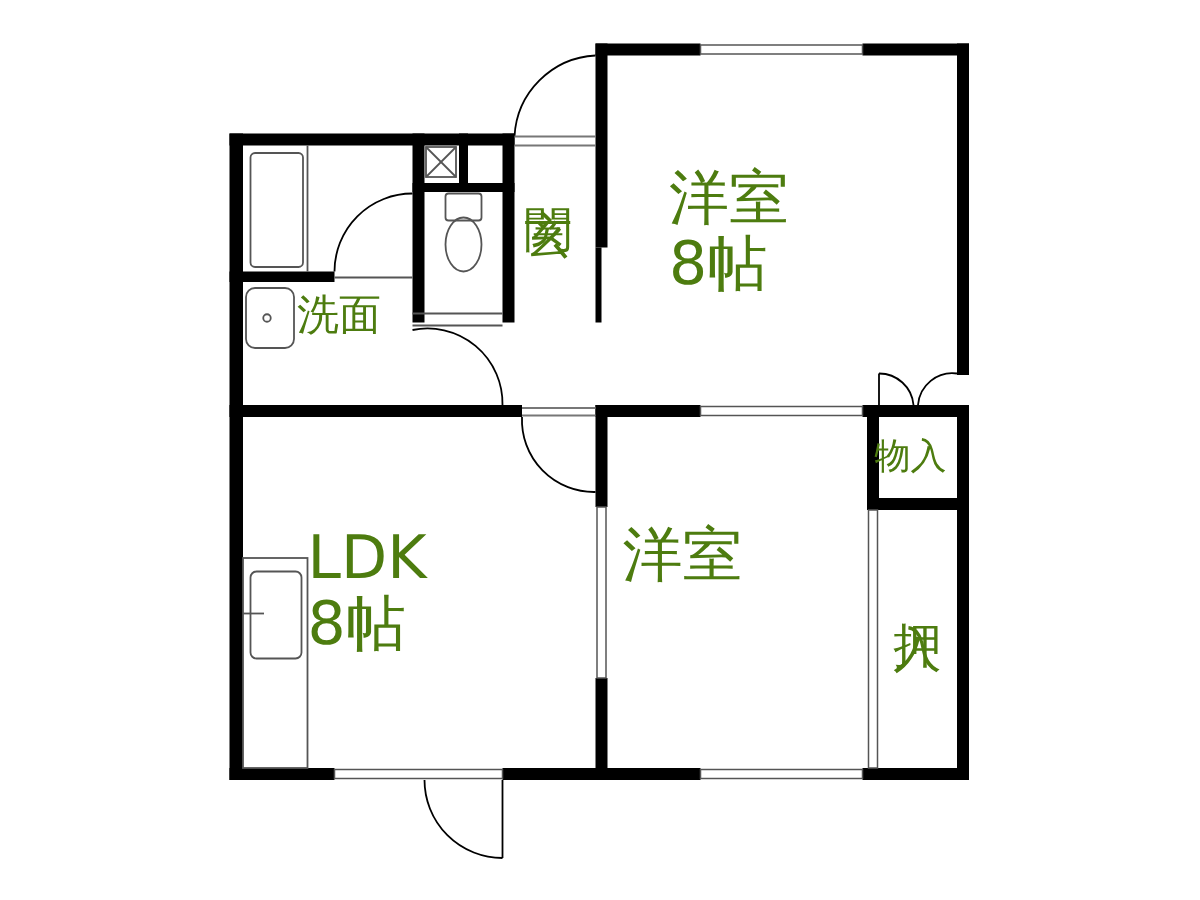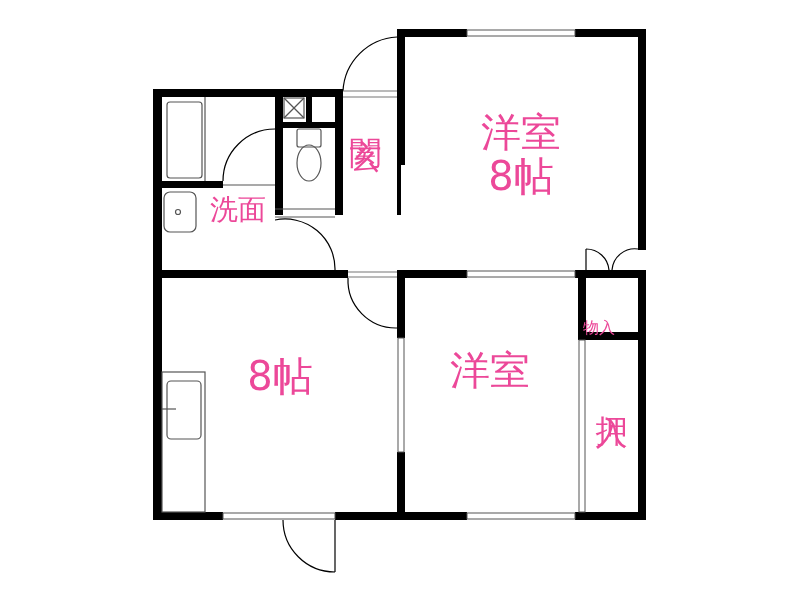--- a/index.html
+++ b/index.html
@@ -1,18 +1,18 @@
 <!DOCTYPE html>
 <html><head>
 <meta charset="utf-8">
 <style>
   html, body { margin:0; padding:0; background:#ffffff; }
   body { width:800px; height:600px; position:relative; overflow:hidden; font-family:"DejaVu Sans", sans-serif; }
   svg { position:absolute; left:0; top:0; }
-  .lbl { position:absolute; color:#ec4899; text-align:center; line-height:1; white-space:nowrap; }
+  .lbl { position:absolute; color:#4d7c0f; text-align:left; line-height:1; white-space:nowrap; }
   .big { font-size:40px; }
   .mid { font-size:32px; }
   .small { font-size:28px; }
   .vert { writing-mode: vertical-rl; text-orientation: upright; }
 </style>
 </head>
 <body>
 
 <svg width="800" height="600" viewBox="0 0 800 600">
   <g fill="#000">
@@ -112,24 +112,25 @@
 <div class="lbl big" style="left:446px;top:112px;width:150px;">
   <div>洋室</div>
   <div style="margin-top:4px;">8帖</div>
 </div>
 
 <div class="lbl big" style="left:415px;top:350px;width:150px;">
   <div>洋室</div>
 </div>
 
 <div class="lbl big" style="left:205px;top:352px;width:150px;">
+  <div>LDK</div>
   <div style="margin-top:4px;">8帖</div>
 </div>
 
 <div class="lbl mid vert" style="left:350px;top:113px;">玄関</div>
 
 <div class="lbl small" style="left:198px;top:196px;width:80px;">
   <div>洗面</div>
 </div>
 
-<div class="lbl" style="left:583px;top:292px;font-size:16px;margin-top:28px;">物入</div>
+<div class="lbl" style="left:583px;top:292px;font-size:24px;">物入</div>
 
 <div class="lbl mid vert" style="left:596px;top:390px;">押入</div>
 
 </body></html>

